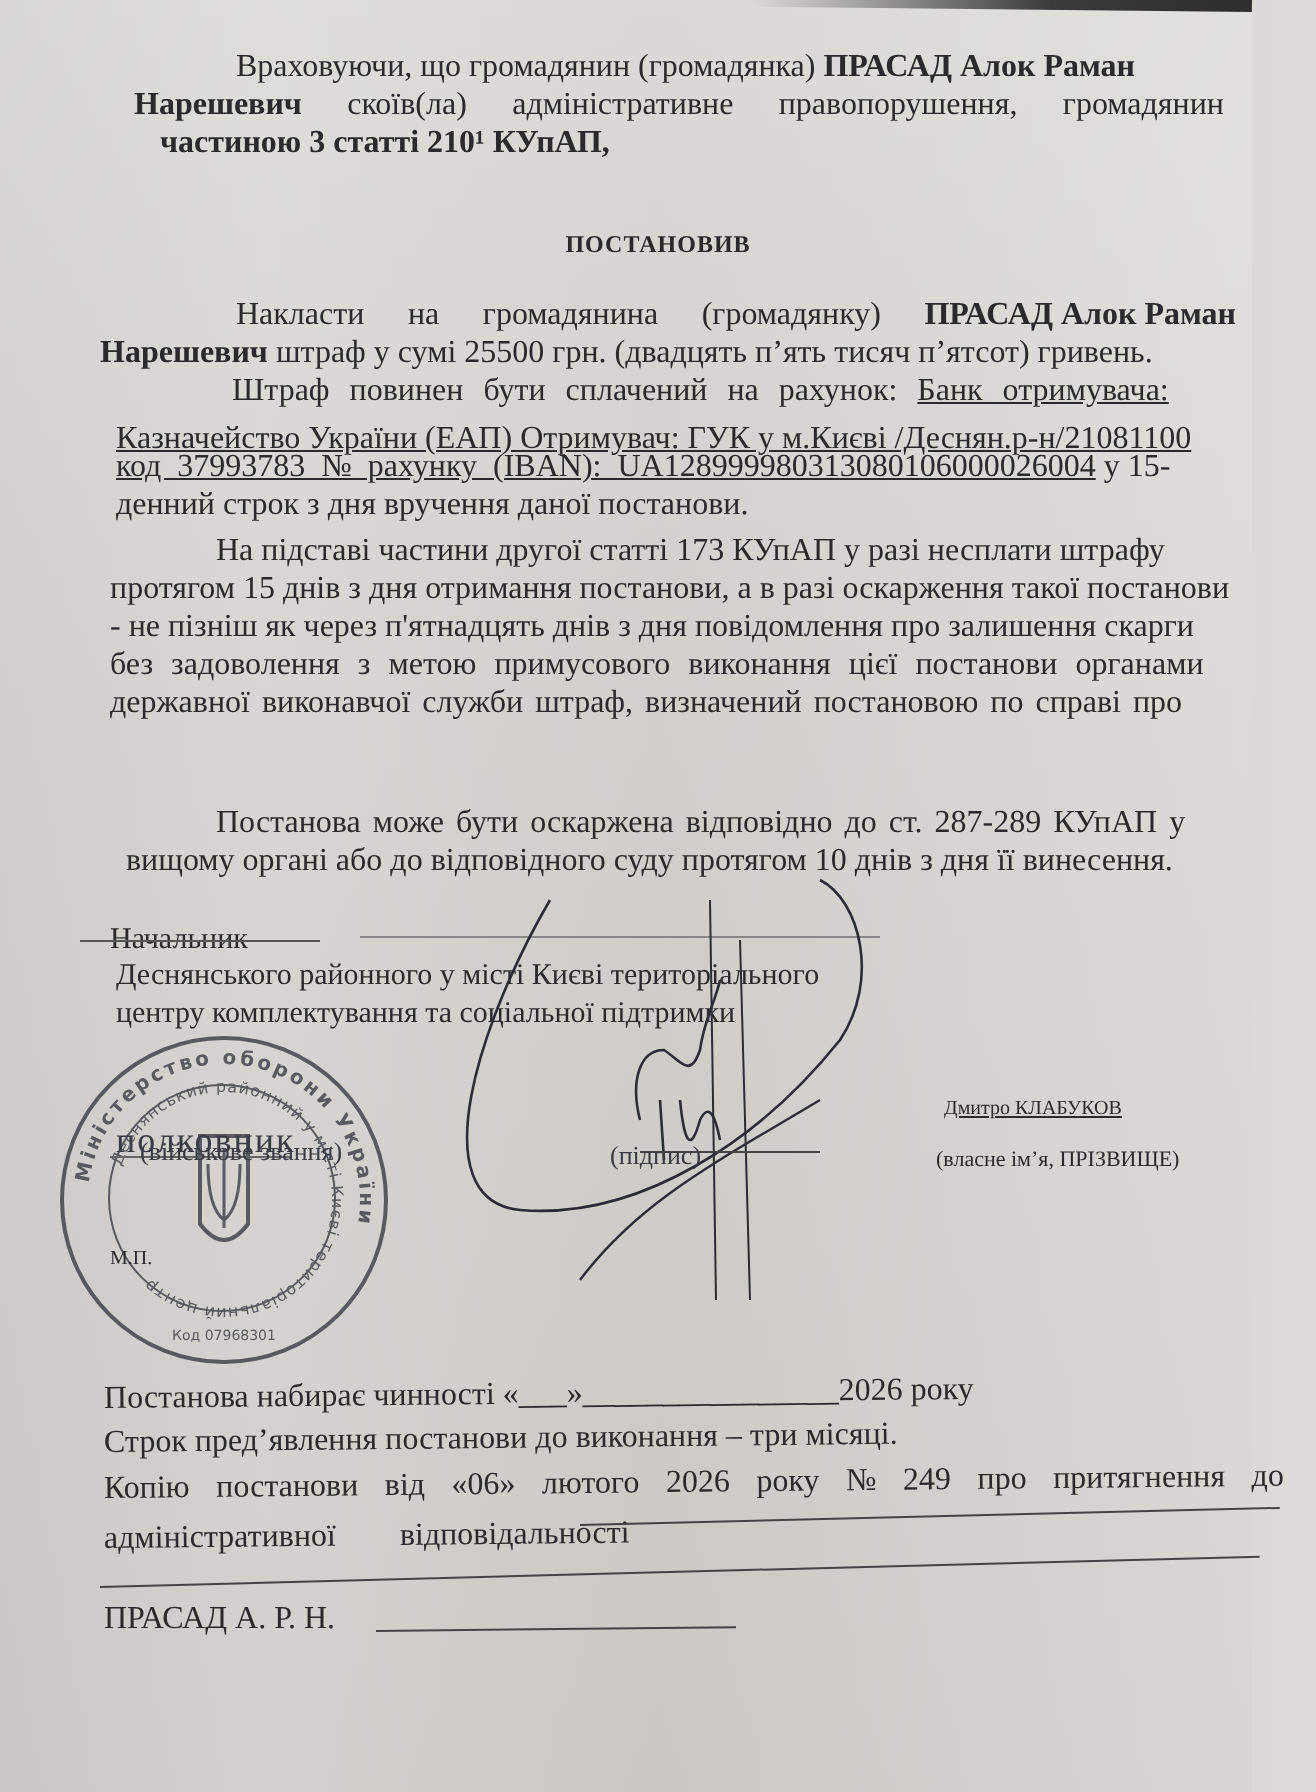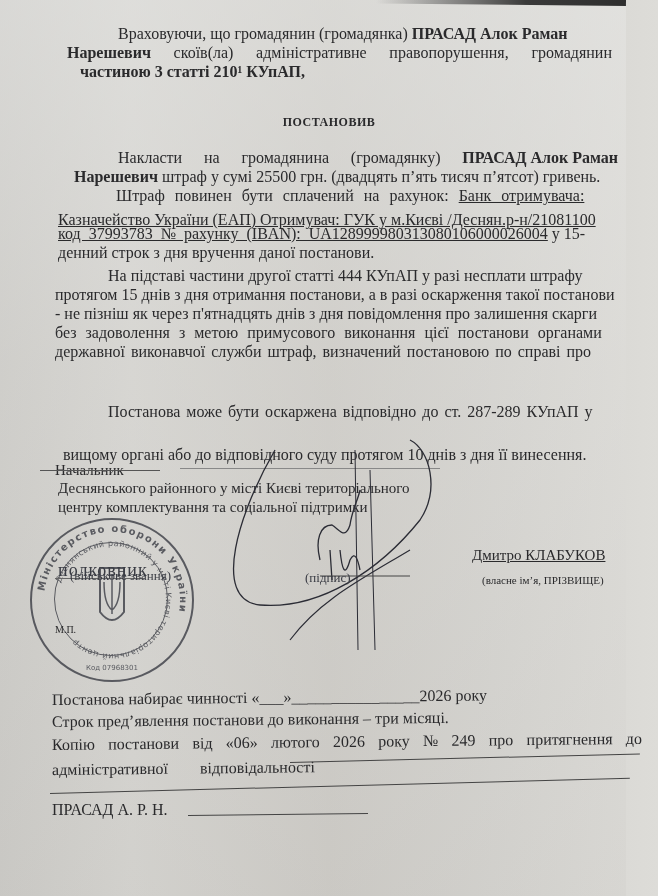--- a/index.html
+++ b/index.html
@@ -57,41 +57,41 @@
 
   <div class="t b center" style="left:0; width:658px; top:112px; font-size:12px; letter-spacing:0.5px;">ПОСТАНОВИВ</div>
 
   <div class="t just" style="left:118px; top:148px; width:500px;">
     <span>Накласти</span>
     <span>на</span>
     <span>громадянина</span>
     <span>(громадянку)</span>
     <span class="b">ПРАСАД Алок Раман</span>
   </div>
-  <div class="t" style="left:74px; top:167px;">
+  <div class="t" style="left:50px; top:167px;">
     <span class="b">Нарешевич</span><span> штраф у сумі 25500 грн. (двадцять п’ять тисяч п’ятсот) гривень.</span>
   </div>
 
   <div class="t" style="left:116px; top:186px; width:514px; word-spacing:6px;">
     <span>Штраф повинен бути сплачений на рахунок: </span><span class="u">Банк отримувача:</span>
   </div>
   <div class="t u" style="left:58px; top:210px;">Казначейство України (ЕАП) Отримувач: ГУК у м.Києві /Деснян.р-н/21081100</div>
   <div class="t" style="left:58px; top:224px;">
     <span class="u" style="word-spacing:4px;">код 37993783 № рахунку (IBAN): UA128999980313080106000026004</span><span> у 15-</span>
   </div>
   <div class="t" style="left:58px; top:243px;">денний строк з дня вручення даної постанови.</div>
 
-  <div class="t" style="left:108px; top:266px;">На підставі частини другої статті 444 КУпАП у разі несплати штрафу</div>
+  <div class="t" style="left:108px; top:266px;">На підставі частини другої статті 173 КУпАП у разі несплати штрафу</div>
   <div class="t" style="left:55px; top:285px;">протягом 15 днів з дня отримання постанови, а в разі оскарження такої постанови</div>
   <div class="t" style="left:55px; top:304px;">- не пізніш як через п'ятнадцять днів з дня повідомлення про залишення скарги</div>
   <div class="t" style="left:55px; top:342px; word-spacing:2px;">державної виконавчої служби штраф, визначений постановою по справі про</div>
   <div class="t" style="left:55px; top:323px; word-spacing:5px;">без задоволення з метою примусового виконання цієї постанови органами</div>
 
   <div class="t" style="left:108px; top:402px; word-spacing:2px;">Постанова може бути оскаржена відповідно до ст. 287-289 КУпАП у</div>
-  <div class="t" style="left:63px; top:421px;margin-top:24px;">вищому органі або до відповідного суду протягом 10 днів з дня її винесення.</div>
+  <div class="t" style="left:63px; top:421px;">вищому органі або до відповідного суду протягом 10 днів з дня її винесення.</div>
 
   <div class="t" style="left:55px; top:460px; font-size:15px;">Начальник</div>
   <div class="line" style="left:40px; top:470px; width:120px; background:#555;"></div>
   <div class="line" style="left:180px; top:468px; width:260px; background:#888;"></div>
   <div class="t" style="left:58px; top:478px; font-size:15px;">Деснянського районного у місті Києві територіального</div>
   <div class="t" style="left:58px; top:497px; font-size:15px;">центру комплектування та соціальної підтримки</div>
 
   <div class="stamp">
     <div class="inner"></div>
     <svg class="ring-text" viewBox="0 0 160 160">
@@ -118,22 +118,22 @@
   <svg class="sig" viewBox="0 0 260 220">
     <path d="M95,20 C60,80 30,170 80,175 C140,180 200,140 240,90 C260,60 250,20 230,10" fill="none" stroke="#2b2c35" stroke-width="1.3"></path>
     <path d="M140,130 C135,110 140,95 152,95 C160,100 165,110 170,95 C172,80 178,70 180,60" fill="none" stroke="#2b2c35" stroke-width="1.3"></path>
     <path d="M150,120 L152,150 M160,120 C162,140 165,148 170,130 C175,120 178,130 180,140" fill="none" stroke="#2b2c35" stroke-width="1.3"></path>
     <path d="M175,20 L178,220 M190,40 L195,220" fill="none" stroke="#2b2c35" stroke-width="1"></path>
     <path d="M110,210 C140,170 180,150 230,120" fill="none" stroke="#2b2c35" stroke-width="1.2"></path>
     <line x1="140" y1="146" x2="230" y2="146" stroke="#444" stroke-width="1"></line>
   </svg>
   <div class="stamp-label sm" style="left:305px; top:570px;">(підпис)</div>
 
-  <div class="t u" style="left:472px; top:545px; font-size:15px;">Дмитро КЛАБУКОВ</div>
-  <div class="t sm" style="left:482px; top:570px;">(власне ім’я, ПРІЗВИЩЕ)</div>
+  <div class="t u" style="left:472px; top:545px; font-size:10px;">Дмитро КЛАБУКОВ</div>
+  <div class="t sm" style="left:468px; top:570px;">(власне ім’я, ПРІЗВИЩЕ)</div>
 
   <div class="t" style="left:52px; top:690px; font-size:16px; transform:rotate(-0.6deg); transform-origin:left;">
     <span>Постанова набирає чинності «</span><span>___</span><span>»</span><span>________________</span><span>2026 року</span>
   </div>
   <div class="t" style="left:52px; top:712px; font-size:16px; transform:rotate(-0.6deg); transform-origin:left;">Строк пред’явлення постанови до виконання – три місяці.</div>
   <div class="t just" style="left:52px; top:735px; width:590px; font-size:16px; transform:rotate(-0.6deg); transform-origin:left;">
     <span>Копію</span>
     <span>постанови</span>
     <span>від</span>
     <span>«06»</span>

